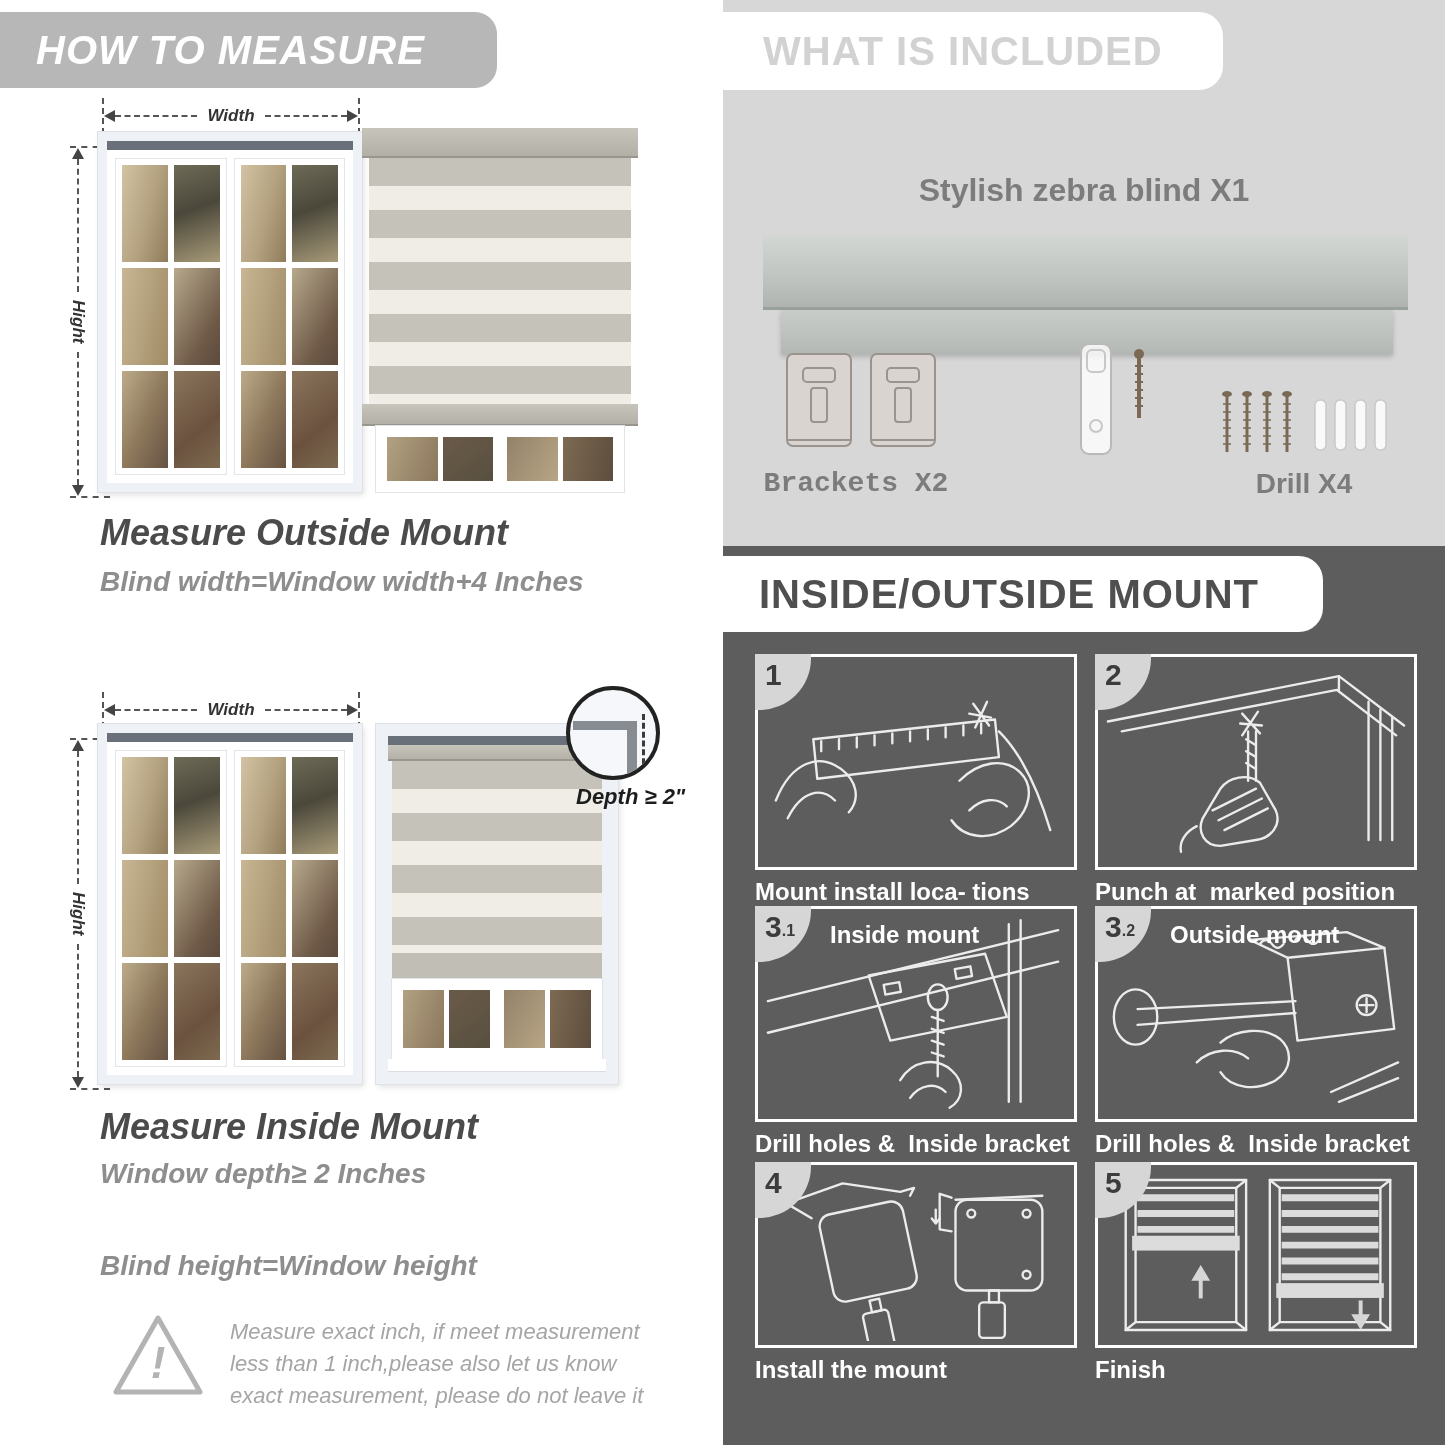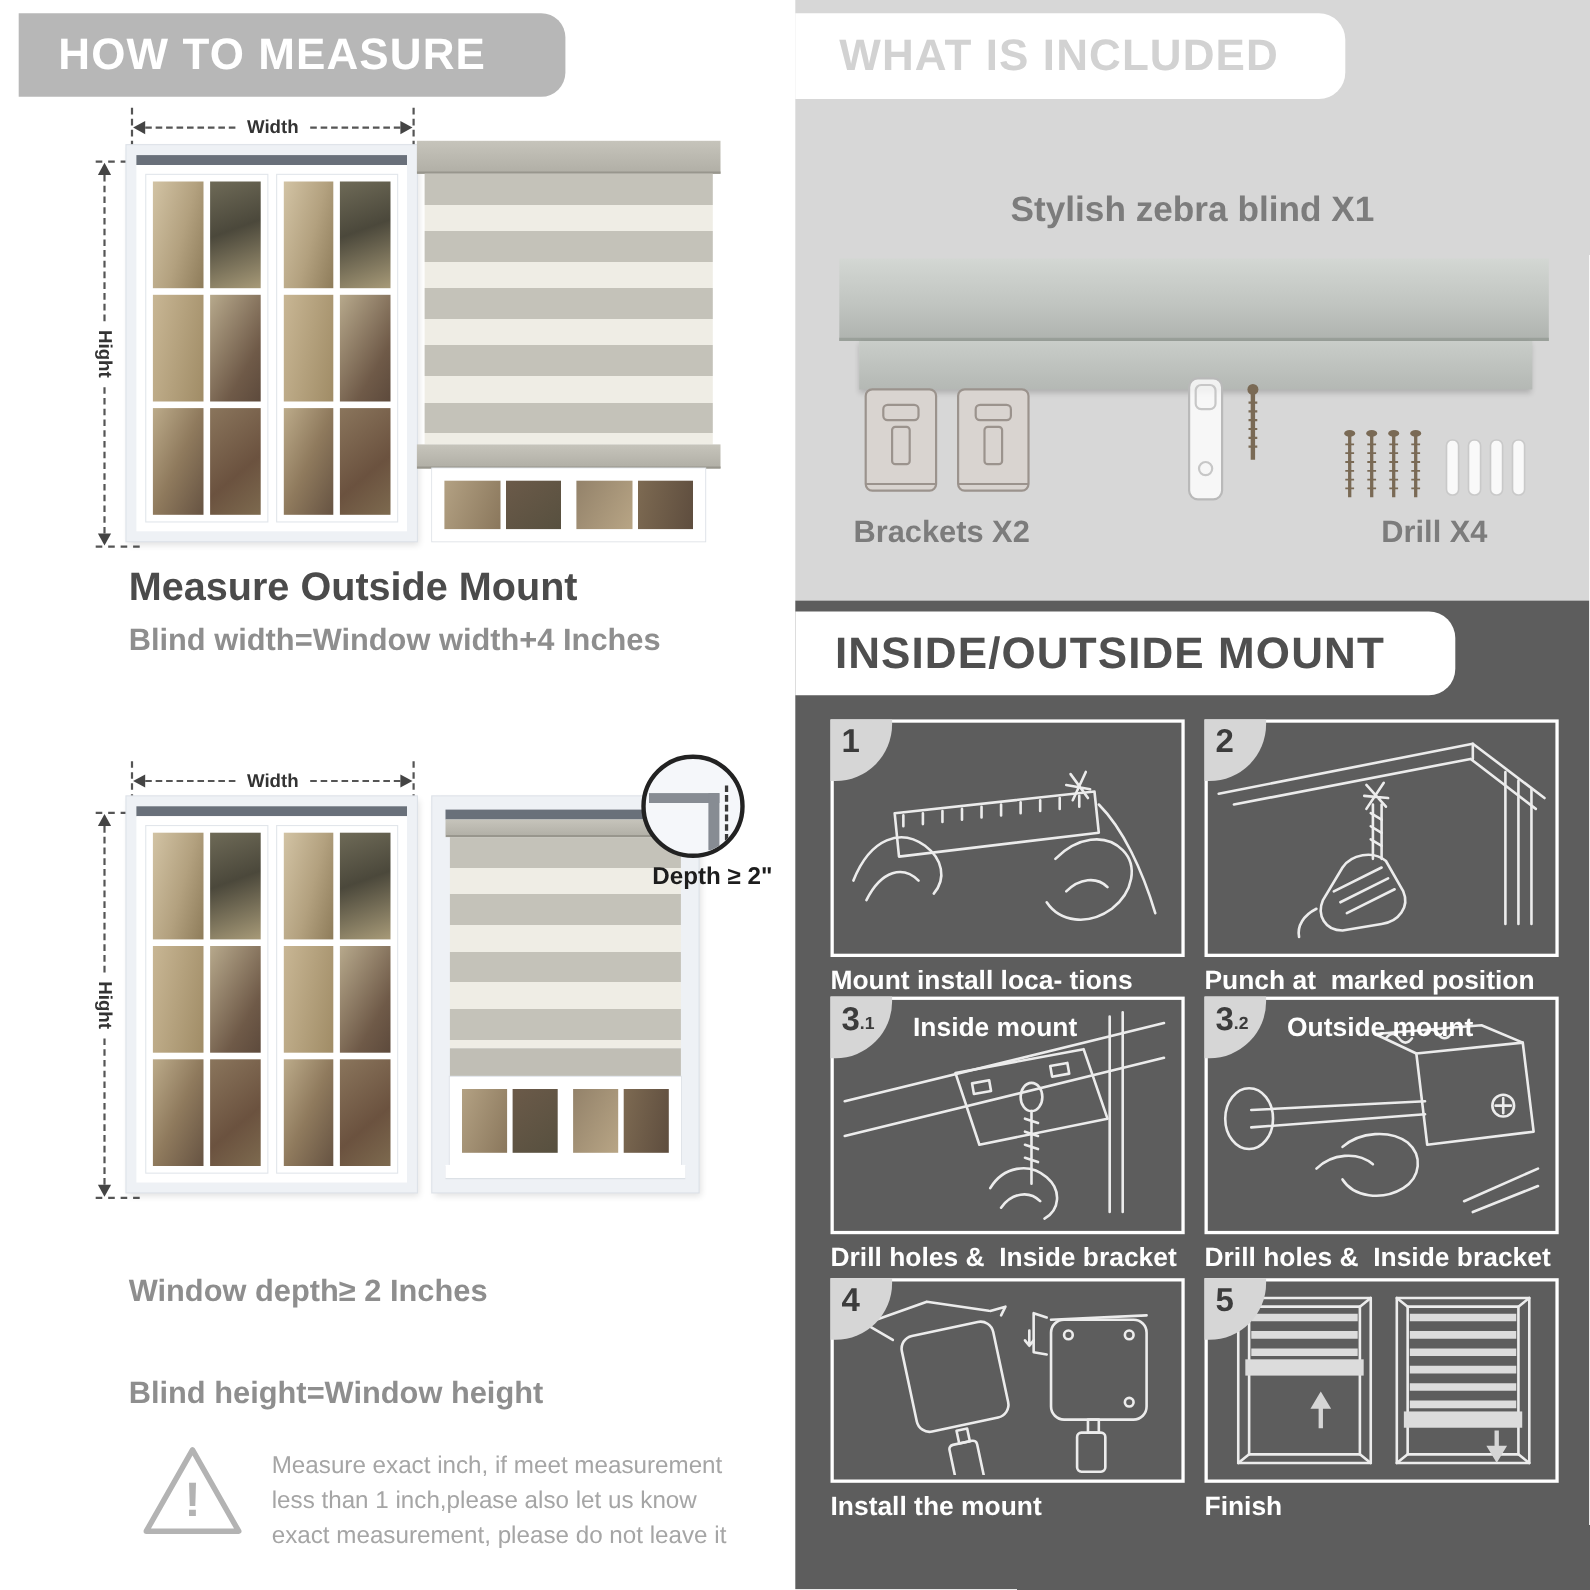--- a/index.html
+++ b/index.html
@@ -1,21 +1,21 @@
 <!DOCTYPE html>
 <html><head>
 <meta charset="utf-8">
 <style>
   html,body{margin:0;padding:0;background:#fff;}
   .page{position:relative;width:1445px;height:1445px;background:#fff;overflow:hidden;
         font-family:"Liberation Sans",sans-serif;}
   .abs{position:absolute;}
 
   
-  .left-col{left:17px;top:0;width:786px;height:1445px;background:#fff;}
+  .left-col{left:0;top:0;width:786px;height:1445px;background:#fff;font-style:italic;}
   .left-header{left:0;top:12px;width:497px;height:76px;background:#b7b7b7;
     border-radius:0 22px 22px 0;display:flex;align-items:center;padding-left:36px;
     box-sizing:border-box;color:#fff;font-size:40px;font-weight:bold;letter-spacing:1px;}
 
   
   .win{background:#eef1f5;box-shadow:0 0 0 1px #dde2e8,2px 3px 6px rgba(0,0,0,.12);
        box-sizing:border-box;padding:9px;}
   .win-recess{height:9px;background:#69707a;margin-bottom:0;}
   .win-body{background:#fff;height:calc(100% - 9px);box-sizing:border-box;padding:8px;
        display:grid;grid-template-columns:1fr 1fr;gap:7px;}
@@ -226,20 +226,21 @@
       <div class="abs" style="left:12px;top:335px;width:218px;height:12px;background:#fff;box-shadow:0 1px 0 #d9dee4;"></div>
     </div>
 
     <div class="abs mag" style="left:566px;top:686px;width:86px;height:86px;">
       <div class="mag-h"></div>
       <div class="mag-v"></div>
       <div class="mag-dash"></div>
     </div>
     <div class="abs" style="left:576px;top:784px;font-size:22px;font-weight:bold;color:#1d1d1d;">Depth ≥ 2"</div>
 
+    <div class="abs sec-title" style="left:100px;top:1106px;">Measure Inside Mount</div>
     <div class="abs formula" style="left:100px;top:1158px;">Window depth≥ 2 Inches</div>
     <div class="abs formula" style="left:100px;top:1250px;">Blind height=Window height</div>
 
     <div class="abs" style="left:112px;top:1312px;width:92px;height:86px;">
       <svg viewBox="0 0 92 86" width="92" height="86">
         <polygon points="46,6 88,80 4,80" fill="none" stroke="#b3b3b3" stroke-width="5" stroke-linejoin="round"></polygon>
         <text x="46" y="66" text-anchor="middle" font-size="44" font-weight="bold" fill="#b3b3b3" font-family="Liberation Sans,sans-serif">!</text>
       </svg>
     </div>
     <div class="abs warn-text" style="left:230px;top:1316px;width:440px;">Measure exact inch, if meet measurement less than 1 inch,please also let us know exact measurement, please do not leave it</div>
@@ -304,21 +305,21 @@
           </g>
         <g fill="rgba(255,255,255,.85)" stroke="#c9c9c9" stroke-width="1.5">
           <rect x="100" y="14" width="11" height="50" rx="5"></rect>
             <rect x="120" y="14" width="11" height="50" rx="5"></rect>
           <rect x="140" y="14" width="11" height="50" rx="5"></rect>
             <rect x="160" y="14" width="11" height="50" rx="5"></rect>
         </g>
       </svg>
     </div>
 
-    <div class="item-label" style="left:38px;width:190px;">Brackets X2</div>
+    <div class="item-label" style="left:38px;width:190px;font-family:Liberation Mono, monospace;">Brackets X2</div>
     <div class="item-label" style="left:496px;width:170px;">Drill X4</div>
   </div>
 
   <div class="abs mount">
     <div class="abs mount-header">
       <span>INSIDE/OUTSIDE MOUNT</span>
     </div>
 
     <div class="panel" style="left:32px;top:108px;height:216px;">
       <div class="step-art">

